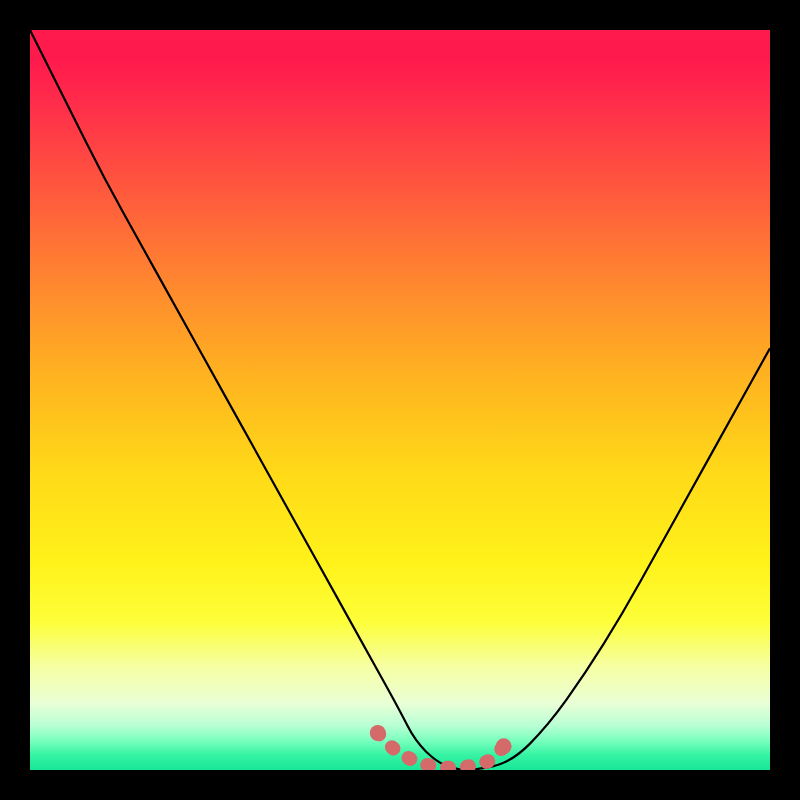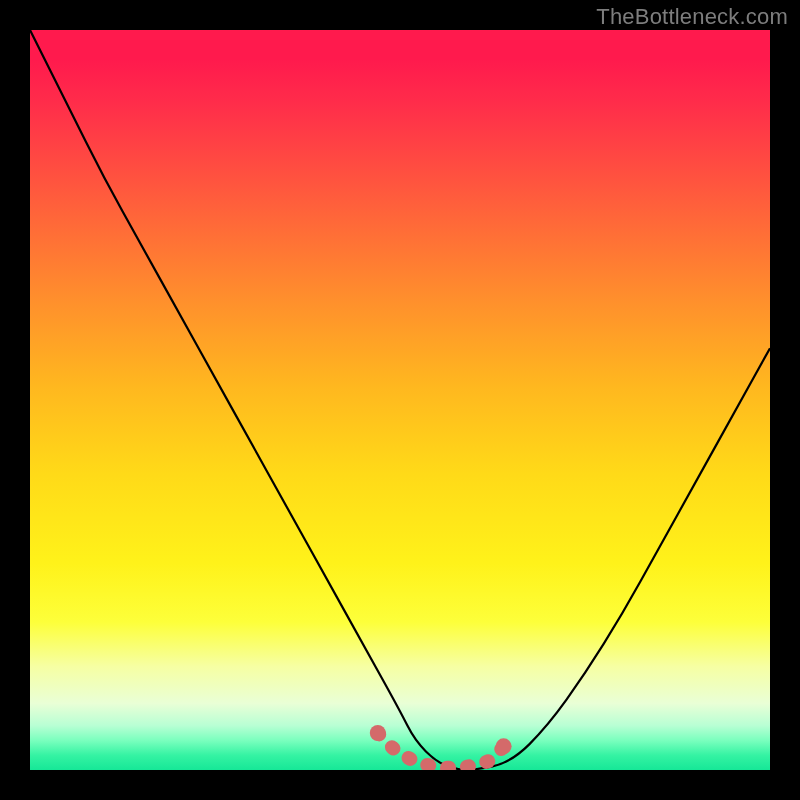--- a/index.html
+++ b/index.html
@@ -58,21 +58,20 @@
     font-size: 22px;
     letter-spacing: 0.2px;
     user-select: none;
   }
 </style>
 </head>
 <body>
 
 <div class="stage">
 
-  <div class="watermark">TheBottleneck.com</div>
 
   <div class="plot">
     <div class="gradient"></div>
 
     <svg class="svg-layer" viewBox="0 0 740 740" preserveAspectRatio="none">
 
       <path fill="none" stroke-width="2.2" d="M 0.0 0.0 Q 0.0 0.0 18.5 37.0 Q 37.0 74.0 55.5 111.0 Q 74.0 148.0 92.5 181.3 Q 111.0 214.6 129.5 247.9 Q 148.0 281.2 166.5 314.5 Q 185.0 347.8 203.5 381.1 Q 222.0 414.4 240.5 447.7 Q 259.0 481.0 277.5 514.3 Q 296.0 547.6 314.5 580.9 Q 333.0 614.2 351.5 647.5 Q 370.0 680.8 377.4 695.6 Q 384.8 710.4 395.9 721.5 Q 407.0 732.6 418.1 736.3 Q 429.2 740.0 436.6 740.0 Q 444.0 740.0 462.5 736.3 Q 481.0 732.6 499.5 714.1 Q 518.0 695.6 536.5 669.7 Q 555.0 643.8 573.5 614.2 Q 592.0 584.6 610.5 551.3 Q 629.0 518.0 647.5 484.7 Q 666.0 451.4 684.5 418.1 Q 703.0 384.8 721.5 351.5 T 740.0 318.2 " id="curve-path" stroke="#000000"></path>
 
       <g id="trough-group">
           <path d="M 347.8 703.0 L 362.6 717.8 L 370.0 723.7 L 384.8 731.1 L 399.6 735.6 L 414.4 737.8 L 429.2 737.8 L 444.0 735.6 L 458.8 731.1 L 466.2 725.2 L 473.6 716.3 " fill="none" stroke="#d46a6a" stroke-width="14" stroke-linecap="round" stroke-linejoin="round" stroke-dasharray="2 18"></path>

